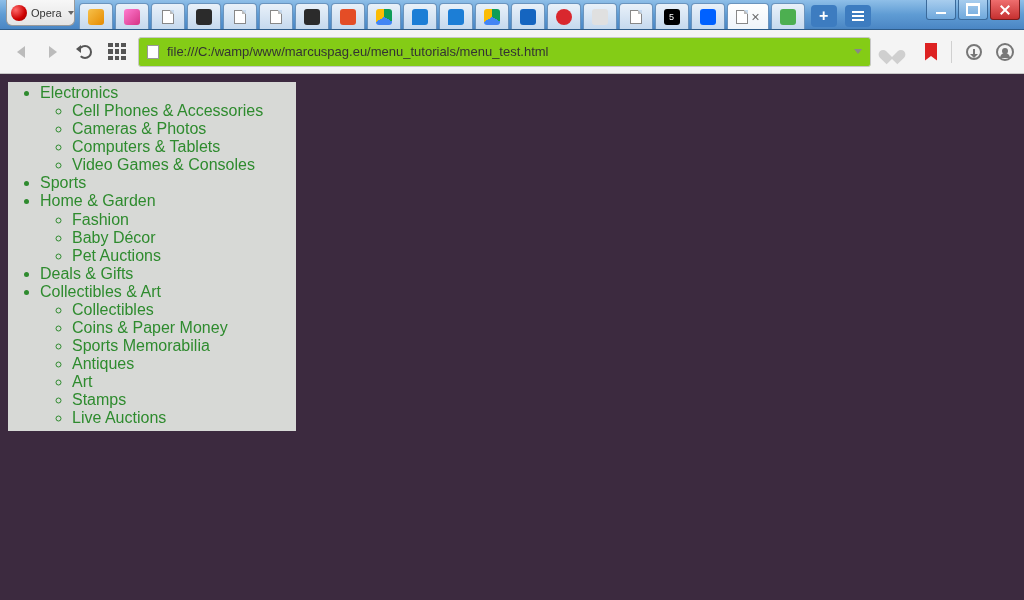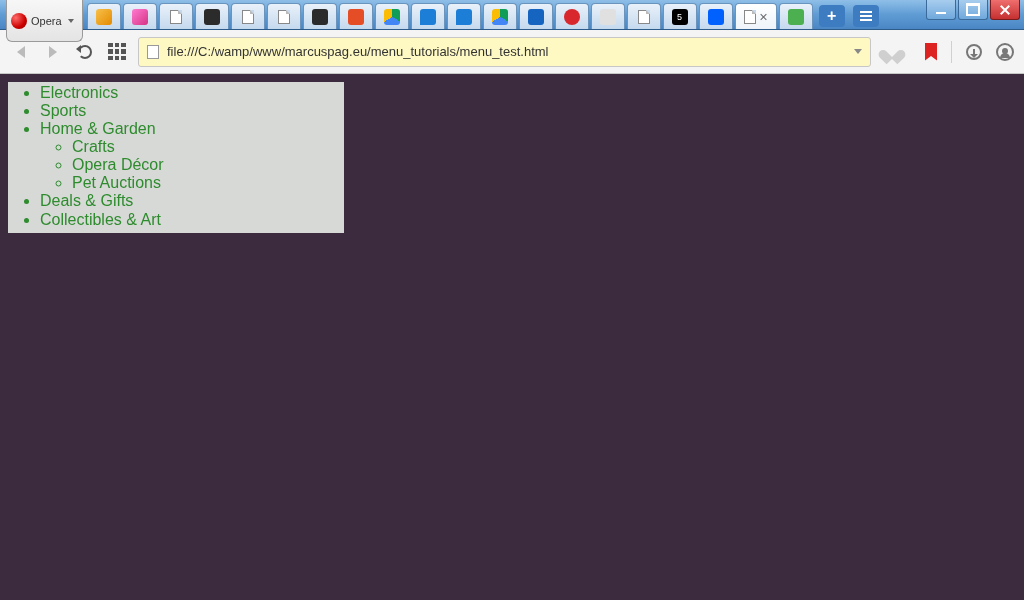--- a/index.html
+++ b/index.html
@@ -16,29 +16,29 @@
   
   .titlebar {
     height: 30px;
     background: linear-gradient(to bottom, #8fbfe8 0%, #5f9cd4 50%, #4a86c4 100%);
     border-bottom: 1px solid #2e5c8a;
     display: flex;
     align-items: flex-start;
     position: relative;
   }
   .opera-badge {
-    height: 42px;
+    height: 26px;
     background: linear-gradient(to bottom,#f7f7f7,#e4e4e4);
     border: 1px solid #9a9a9a;
     border-top:none;
     border-radius: 0 0 6px 6px;
     margin-left: 6px;
     display: flex;
     align-items: center;
-    padding: 0 8px 0 4px;
+    padding: 0 0 0 4px;
     font-size: 11px;
     color:#333;
     gap:4px;
   }
   .opera-o {
     width:16px;height:16px;border-radius:50%;
     background: radial-gradient(circle at 30% 30%, #ff6a6a, #cc0000 60%, #8a0000);
     display:flex;align-items:center;justify-content:center;
   }
   .opera-dd {
@@ -136,21 +136,21 @@
   .arrow-r{width:0;height:0;border-top:6px solid transparent;border-bottom:6px solid transparent;border-left:8px solid currentColor;}
   .reload-ico{
     width:14px;height:14px;border:2px solid currentColor;border-left-color:transparent;border-radius:50%;position:relative;
   }
   .reload-ico::after{content:"";position:absolute;left:-4px;top:-2px;width:0;height:0;border-top:4px solid transparent;border-bottom:4px solid transparent;border-right:5px solid currentColor;}
   .speed-dial{
     width:18px;height:18px;display:grid;grid-template-columns:1fr 1fr 1fr;grid-template-rows:1fr 1fr 1fr;gap:2px;
   }
   .speed-dial span{background:#555;}
   .urlbar{
-    flex:1;height:30px;background:#fef9c3;border:1px solid #c7c7c7;border-radius:3px;
+    flex:1;height:30px;background:#84cc16;border:1px solid #c7c7c7;border-radius:3px;
     display:flex;align-items:center;padding:0 8px;gap:8px;font-size:13px;color:#333;
   }
   .urlbar .doc-icon{width:12px;height:14px;background:#fff;border:1px solid #999;}
   .urlbar .dd{width:0;height:0;border-left:4px solid transparent;border-right:4px solid transparent;border-top:5px solid #888;margin-left:auto;}
   .heart-ico{width:18px;height:18px;position:relative;}
   .heart-ico::before,.heart-ico::after{
     content:"";position:absolute;width:9px;height:14px;background:#cfcfcf;border-radius:9px 9px 0 0;top:1px;
   }
   .heart-ico::before{left:1px;transform:rotate(-45deg);transform-origin:100% 100%;}
   .heart-ico::after{right:1px;transform:rotate(45deg);transform-origin:0 100%;}
@@ -165,21 +165,21 @@
   .vsep{width:1px;height:22px;background:#d0d0d0;}
 
   
   .page{
     background:#3c2a3f;
     height:calc(600px - 30px - 44px);
     padding:8px;
   }
   .menu-box{
     background:#d7d9d6;
-    width:336px;
+    width:288px;
     padding:2px 6px 4px;
   }
   .menu-box ul{margin:0;padding-left:32px;}
   .menu-box > ul{padding-left:26px;}
   .menu-box li{color:#2e8b2e;font-size:16px;line-height:1.13;}
   .menu-box > ul > li{list-style-type:disc;}
   .menu-box > ul > li::marker{color:#2e8b2e;}
   .menu-box ul ul > li{list-style-type:circle;}
   .menu-box ul ul > li::marker{color:#2e8b2e;}
   .menu-box a{color:#2e8b2e;text-decoration:none;}
@@ -307,24 +307,37 @@
     <span class="bookmark-ico"></span>
     <span class="vsep"></span>
     <span class="dl-ico"></span>
     <span class="user-ico"></span>
   </div>
 </div>
 
 <div class="page">
   <div class="menu-box">
     <ul id="menu-root">
-        <li><a>Electronics</a></li>
+        <li><a>Electronics</a><ul>
+            <li><a>Cell Phones &amp; Accessories</a></li>
+            <li><a>Cameras &amp; Photos</a></li>
+            <li><a>Computers &amp; Tablets</a></li>
+            <li><a>Video Games &amp; Consoles</a></li>
+          </ul></li>
         <li><a>Sports</a></li>
         <li><a>Home &amp; Garden</a><ul>
-            <li><a>Crafts</a></li>
-            <li><a>Opera Décor</a></li>
+            <li><a>Fashion</a></li>
+            <li><a>Baby Décor</a></li>
             <li><a>Pet Auctions</a></li>
           </ul></li>
         <li><a>Deals &amp; Gifts</a></li>
-        <li><a>Collectibles &amp; Art</a></li>
+        <li><a>Collectibles &amp; Art</a><ul>
+            <li><a>Collectibles</a></li>
+            <li><a>Coins &amp; Paper Money</a></li>
+            <li><a>Sports Memorabilia</a></li>
+            <li><a>Antiques</a></li>
+            <li><a>Art</a></li>
+            <li><a>Stamps</a></li>
+            <li><a>Live Auctions</a></li>
+          </ul></li>
       </ul>
   </div>
 </div>
 
 </body></html>

